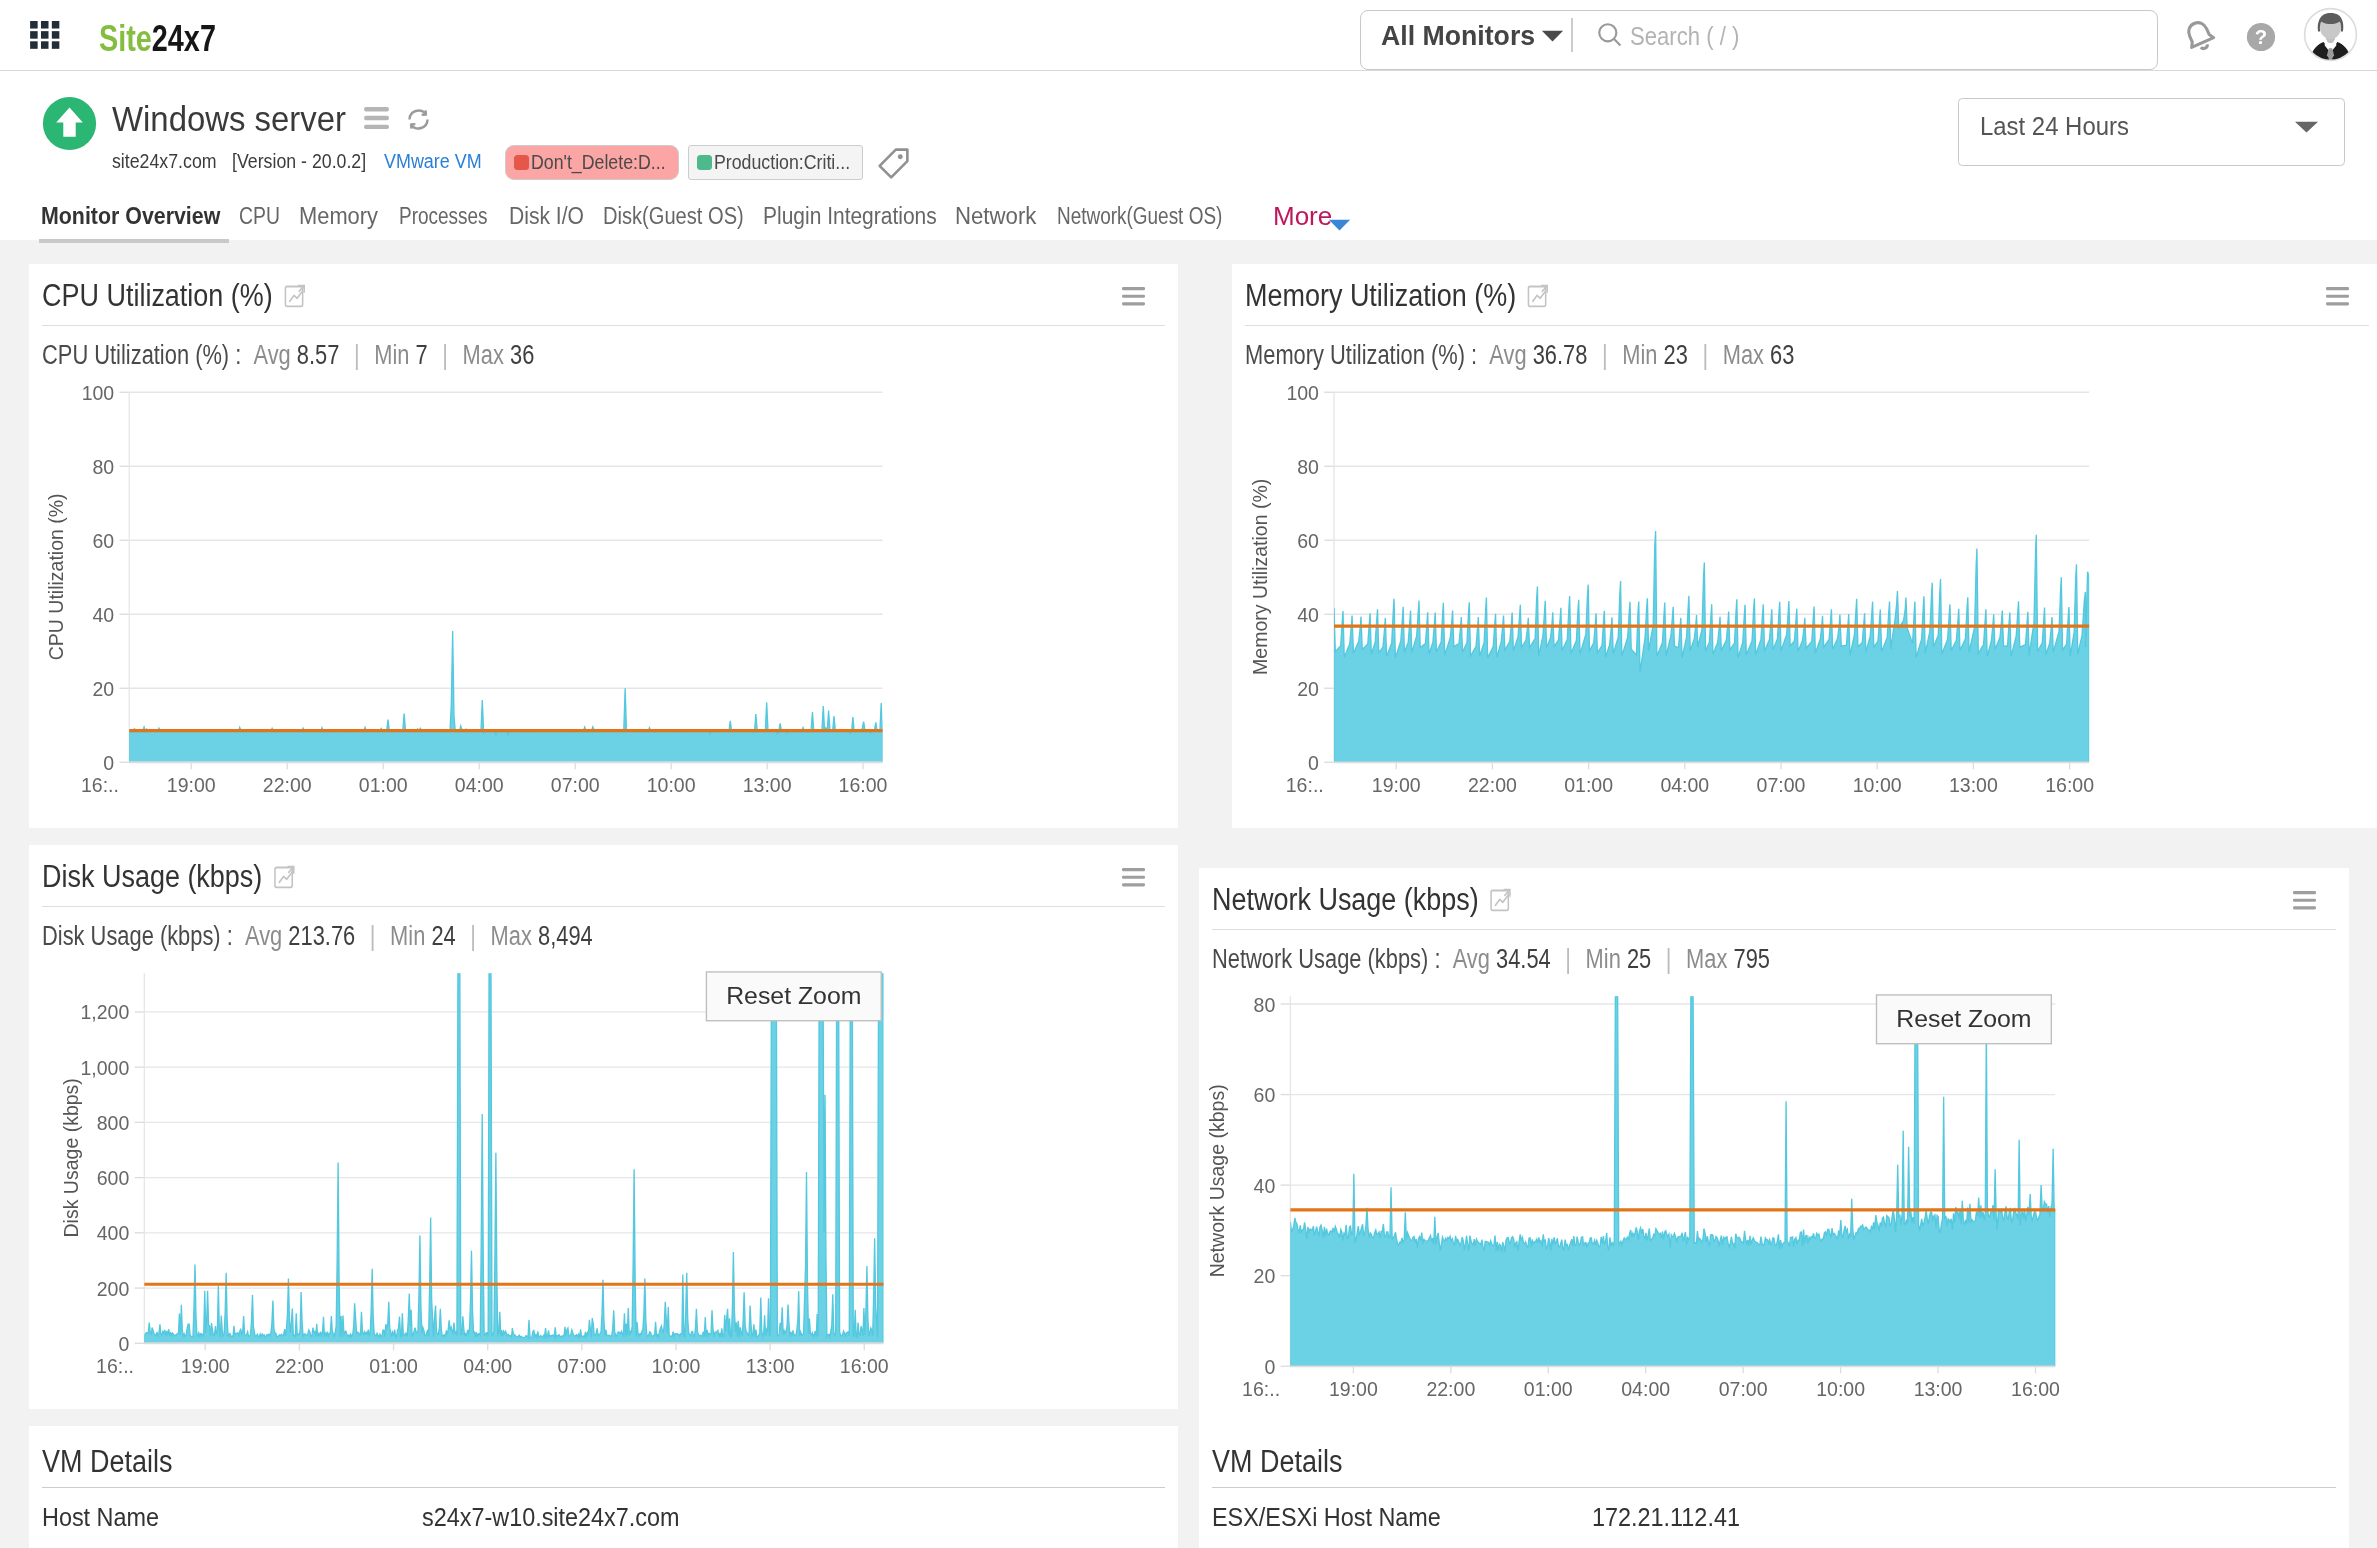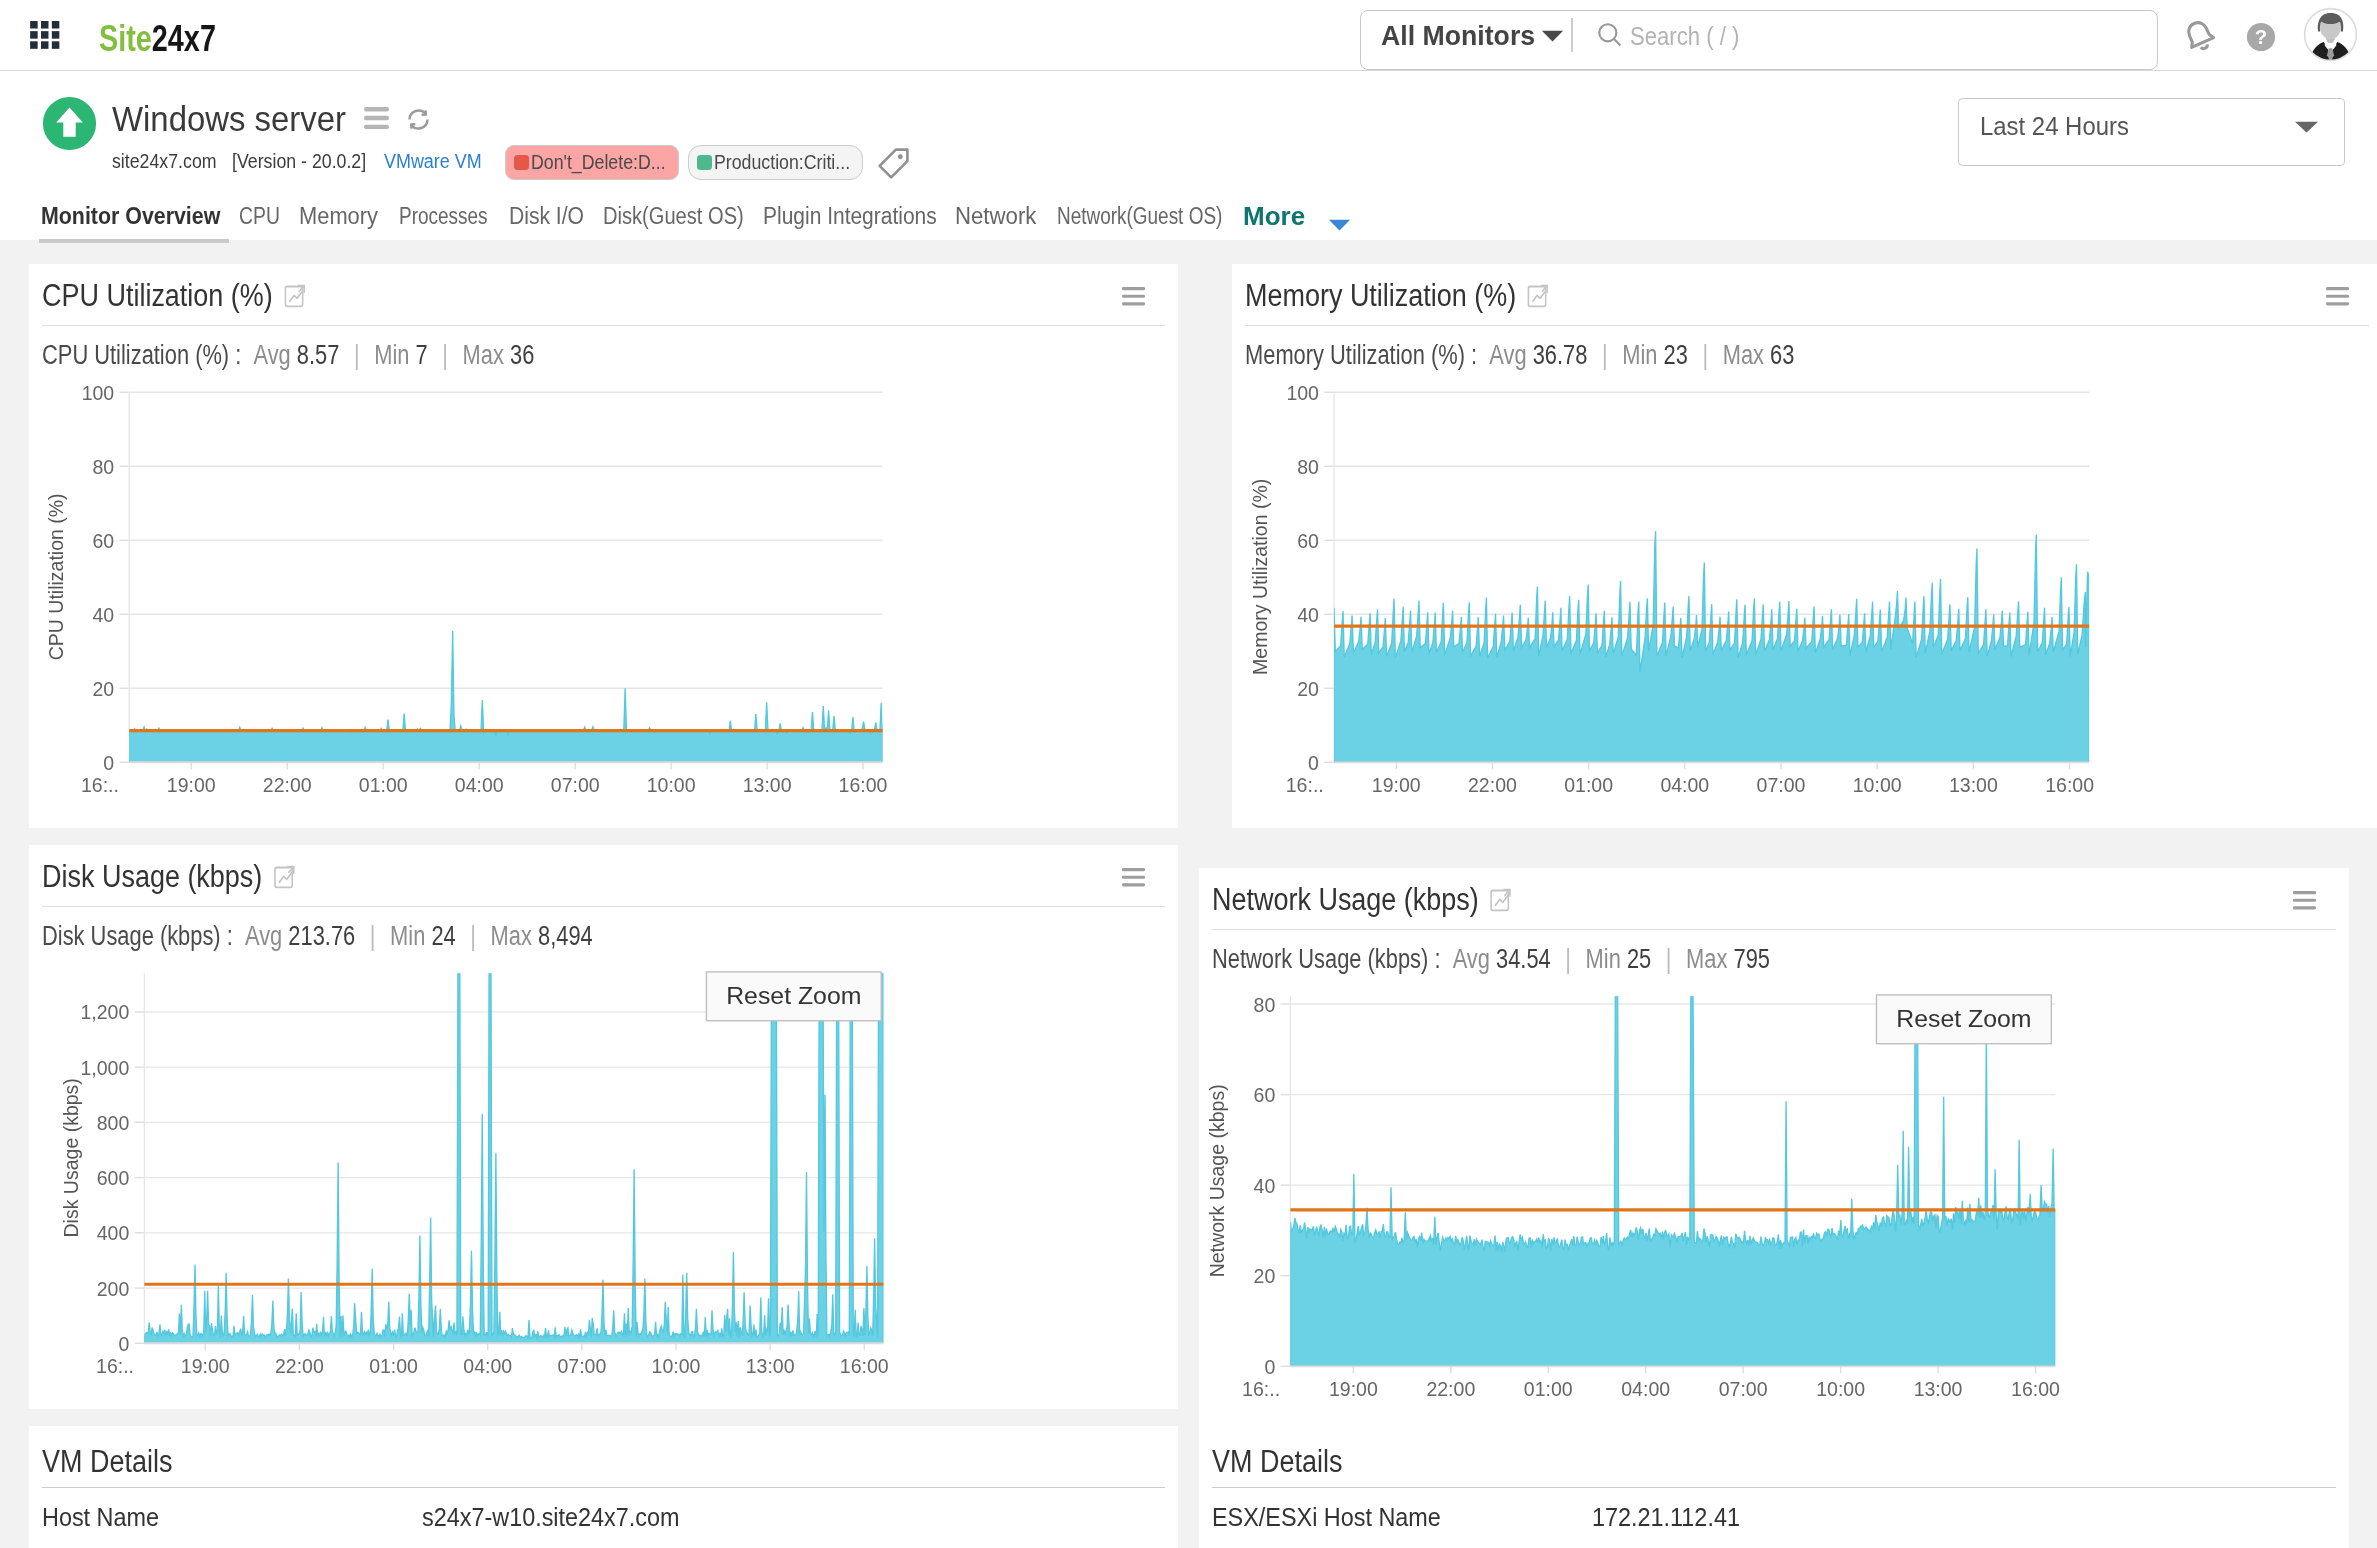--- a/index.html
+++ b/index.html
@@ -87,40 +87,40 @@
 <path d="M18.2 3.8 L18.6 7.6 L14.8 7.9" stroke-linejoin="round"></path>
 <path d="M5.8 20.2 L5.4 16.4 L9.2 16.1" stroke-linejoin="round"></path>
   </svg>
 <div style="position:absolute;left:112px;top:150px;font-size:19.5px;color:#3c3c3c;transform-origin:0 50%;transform:scaleX(0.91);white-space:nowrap">site24x7.com</div>
 <div style="position:absolute;left:232px;top:150px;font-size:19.5px;color:#3c3c3c;transform-origin:0 50%;transform:scaleX(0.91);white-space:nowrap">[Version - 20.0.2]</div>
 <div style="position:absolute;left:384px;top:150px;font-size:19.5px;color:#2a80d6;transform-origin:0 50%;transform:scaleX(0.92);white-space:nowrap">VMware VM</div>
 <div style="position:absolute;left:505px;top:145px;width:174px;height:35px;background:#fca5a5;border:0.9px solid #ccc;border-radius:9px;box-sizing:border-box;overflow:hidden">
     <span style="position:absolute;left:8px;top:9px;width:15px;height:15px;border-radius:3.5px;background:#e45749"></span>
     <span style="position:absolute;left:25px;top:5.3px;font-size:19.5px;color:#4a4a4a;transform-origin:0 50%;transform:scaleX(0.91);white-space:nowrap">Don't_Delete:D...</span>
   </div>
-<div style="position:absolute;left:688px;top:145px;width:175px;height:35px;background:#f4f4f4;border:0.9px solid #ccc;border-radius:13px;box-sizing:border-box;overflow:hidden">
+<div style="position:absolute;left:688px;top:145px;width:175px;height:35px;background:#f4f4f4;border:0.9px solid #ccc;border-radius:3px;box-sizing:border-box;overflow:hidden">
     <span style="position:absolute;left:8px;top:9px;width:15px;height:15px;border-radius:3.5px;background:#4eb98d"></span>
     <span style="position:absolute;left:25px;top:5.3px;font-size:19.5px;color:#4a4a4a;transform-origin:0 50%;transform:scaleX(0.91);white-space:nowrap">Production:Criti...</span>
   </div>
 <svg width="37" height="37" viewBox="0 0 24 24" style="position:absolute;left:875px;top:145px" fill="none" stroke="#919191" stroke-width="1.7">
 <g transform="rotate(90 12 12)">
 <path d="M3 3 L10.5 3 L21 13.5 L13.5 21 L3 10.5 Z" stroke-linejoin="round"></path>
 <circle cx="7.6" cy="7.6" r="1.6" fill="#919191" stroke="none"></circle>
     </g>
   </svg>
 <span style="position:absolute;left:41px;top:203px;font-size:23px;color:#333;font-weight:bold;transform-origin:0 50%;transform:scaleX(0.929);white-space:nowrap">Monitor Overview</span>
 <span style="position:absolute;left:239px;top:203px;font-size:23px;color:#666;transform-origin:0 50%;transform:scaleX(0.842);white-space:nowrap">CPU</span>
 <span style="position:absolute;left:299px;top:203px;font-size:23px;color:#666;transform-origin:0 50%;transform:scaleX(0.951);white-space:nowrap">Memory</span>
 <span style="position:absolute;left:399px;top:203px;font-size:23px;color:#666;transform-origin:0 50%;transform:scaleX(0.824);white-space:nowrap">Processes</span>
 <span style="position:absolute;left:509px;top:203px;font-size:23px;color:#666;transform-origin:0 50%;transform:scaleX(0.917);white-space:nowrap">Disk I/O</span>
 <span style="position:absolute;left:603px;top:203px;font-size:23px;color:#666;transform-origin:0 50%;transform:scaleX(0.874);white-space:nowrap">Disk(Guest OS)</span>
 <span style="position:absolute;left:763px;top:203px;font-size:23px;color:#666;transform-origin:0 50%;transform:scaleX(0.912);white-space:nowrap">Plugin Integrations</span>
 <span style="position:absolute;left:955px;top:203px;font-size:23px;color:#666;transform-origin:0 50%;transform:scaleX(0.965);white-space:nowrap">Network</span>
 <span style="position:absolute;left:1057px;top:203px;font-size:23px;color:#666;transform-origin:0 50%;transform:scaleX(0.824);white-space:nowrap">Network(Guest OS)</span>
-<span style="position:absolute;left:1243px;top:201px;font-size:26px;color:#0f766e;font-weight:bold">More</span>
+<span style="position:absolute;left:1273px;top:201px;font-size:26px;color:#be185d;font-weight:normal">More</span>
 <svg width="23" height="13.3" viewBox="0 0 26 15" style="position:absolute;left:1328px;top:218px">
     <path d="M1 2 L13 14 L25 2 Z" fill="#3987d6"></path>
   </svg>
 <div style="position:absolute;left:39px;top:239px;width:190px;height:4px;background:#c9c9c9"></div>
 <div style="position:absolute;left:1958px;top:98px;width:387px;height:68px;border:1.8px solid #c9c9c9;border-radius:4.4px;background:#fff;box-sizing:border-box">
 <span style="position:absolute;left:21px;top:11.5px;font-size:26px;color:#555;transform-origin:0 50%;transform:scaleX(0.92);white-space:nowrap">Last 24 Hours</span>
 <svg width="25" height="13.3" viewBox="0 0 28 15" style="position:absolute;right:25px;top:21px">
       <path d="M1 2 L14 14 L27 2 Z" fill="#666"></path>
     </svg>
   </div>

